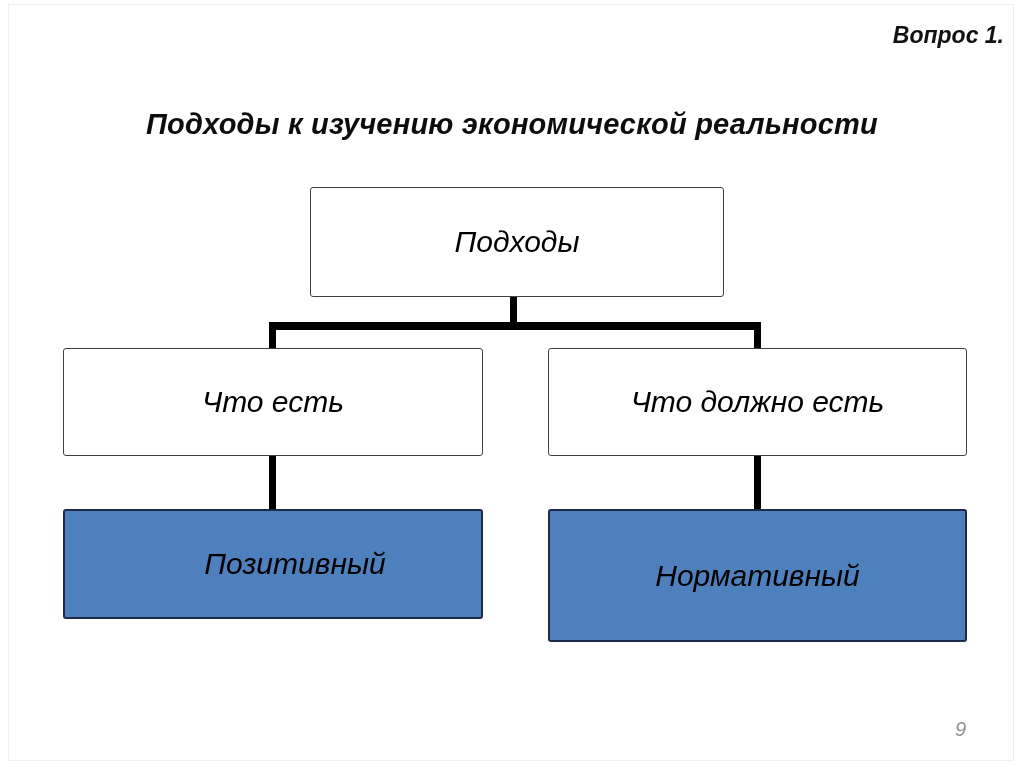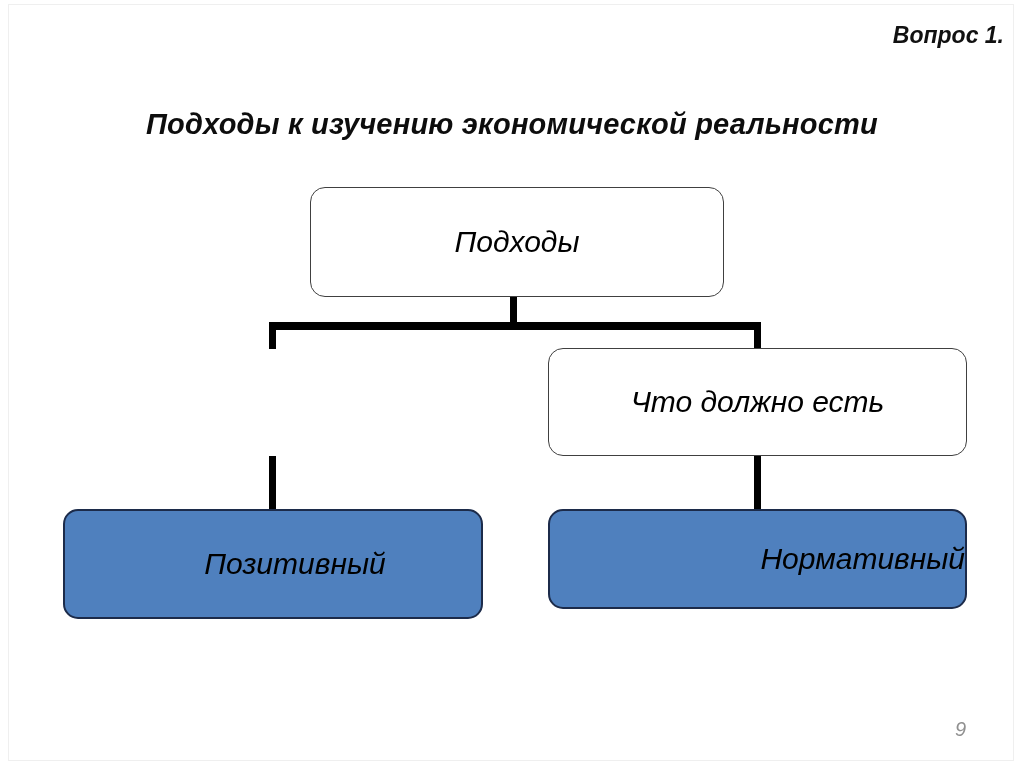--- a/index.html
+++ b/index.html
@@ -38,37 +38,37 @@
     font-size: 29px;
     font-weight: bold;
     color: #0d0d0d;
     letter-spacing: 0.2px;
   }
   .node {
     position: absolute;
     display: flex;
     align-items: center;
     justify-content: center;
-    border-radius: 15px;
+    border-radius: 3px;
     font-size: 30px;
     color: #000000;
     text-align: center;
   }
   .node.root-node, .node.mid-node {
     background: #ffffff;
     border: 1.5px solid #404040;
   }
   .node.leaf-node {
     border: 2px solid #1c2b4a;
   }
   .root-node  { left: 310px; top: 187px; width: 414px; height: 110px; }
   .mid-left   { left: 63px;  top: 348px; width: 420px; height: 108px; }
   .mid-right  { left: 548px; top: 348px; width: 419px; height: 108px; }
   .leaf-left  { left: 63px;  top: 509px; width: 420px; height: 110px; padding-left: 44px; }
-  .leaf-right { left: 548px; top: 509px; width: 419px; height: 100px; justify-content: flex-end; }
+  .leaf-right { left: 548px; top: 509px; width: 419px; height: 133px; }
   .connector {
     position: absolute;
     background: #000000;
   }
   .conn-root-stub   { left: 510px; top: 296px; width: 7px;   height: 34px; }
   .conn-hbar        { left: 269px; top: 322px; width: 492px; height: 8px;  }
   .conn-drop-left   { left: 269px; top: 322px; width: 7px;   height: 27px; }
   .conn-drop-right  { left: 754px; top: 322px; width: 7px;   height: 27px; }
   .conn-stub2-left  { left: 269px; top: 456px; width: 7px;   height: 54px; }
   .conn-stub2-right { left: 754px; top: 456px; width: 7px;   height: 54px; }
@@ -95,20 +95,23 @@
   <div class="connector conn-hbar" style="background-color: rgb(0, 0, 0);"></div>
   <div class="connector conn-drop-left" style="background-color: rgb(0, 0, 0);"></div>
   <div class="connector conn-drop-right" style="background-color: rgb(0, 0, 0);"></div>
   <div class="connector conn-stub2-left" style="background-color: rgb(0, 0, 0);"></div>
   <div class="connector conn-stub2-right" style="background-color: rgb(0, 0, 0);"></div>
 
   <div class="node root-node">
     <span>Подходы</span>
   </div>
 
+  <div class="node mid-node mid-left">
+    <span>Что есть</span>
+  </div>
 
   <div class="node mid-node mid-right">
     <span>Что должно есть</span>
   </div>
 
   <div class="node leaf-node leaf-left" style="background-color: rgb(79, 128, 190);">
     <span>Позитивный</span>
   </div>
 
   <div class="node leaf-node leaf-right" style="background-color: rgb(79, 128, 190);">

